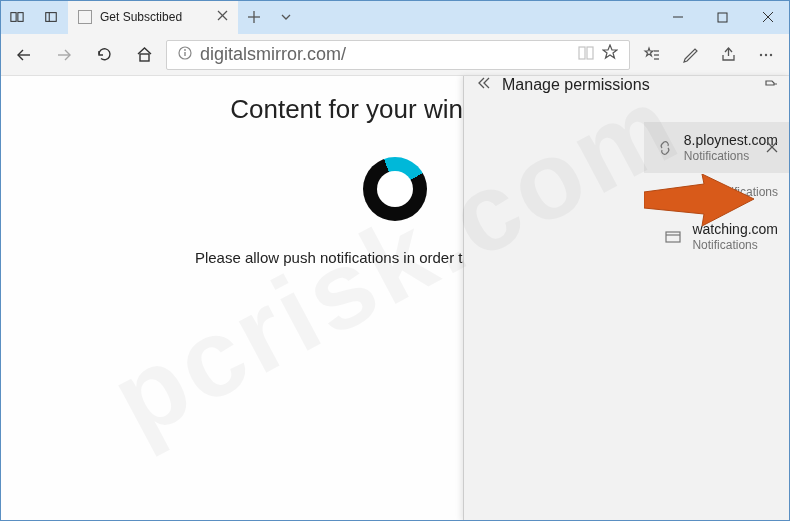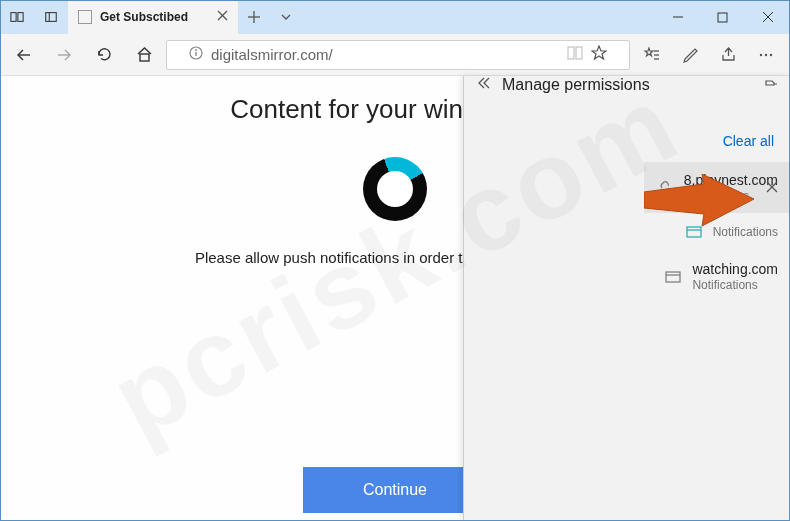--- a/index.html
+++ b/index.html
@@ -1,33 +1,33 @@
 <!DOCTYPE html>
 <html><head>
 <meta charset="utf-8">
 <style>
   * { margin: 0; padding: 0; box-sizing: border-box; font-family: "Segoe UI", Arial, sans-serif; }
   body { width: 790px; height: 521px; background: #fff; position: relative; overflow: hidden; }
 
   
   .titlebar { height: 34px; background: #cfe4f7; display: flex; align-items: stretch; }
-  .titlebar-left { display: flex; font-weight: bold; }
+  .titlebar-left { display: flex; }
   .tb-btn { width: 34px; display: flex; align-items: center; justify-content: center; }
   .tb-btn svg { width: 14px; height: 14px; }
   .tab { background: #f4f4f4; display: flex; align-items: center; padding: 0 10px; gap: 8px; min-width: 170px; font-size: 12px; color: #222; border-top: 0; }
   .tab .favicon { width: 14px; height: 14px; border: 1px solid #999; }
   .tab .close { margin-left: auto; }
   .tab-plus, .tab-more { width: 32px; display: flex; align-items: center; justify-content: center; color: #555; }
   .titlebar-right { margin-left: auto; display: flex; }
   .win-btn { width: 45px; display: flex; align-items: center; justify-content: center; color: #333; }
 
   
   .toolbar { height: 42px; background: #f4f4f4; display: flex; align-items: center; padding: 0 6px; gap: 4px; border-bottom: 1px solid #e1e1e1; }
   .tool-btn { width: 36px; height: 36px; display: flex; align-items: center; justify-content: center; color: #555; border-radius: 2px; }
-  .addr { flex: 1; height: 30px; background: #fff; border: 1px solid #d0d0d0; border-radius: 2px; display: flex; align-items: center; padding: 0 22px; gap: 8px; font-size: 15px; color: #666; }
+  .addr { flex: 1; height: 30px; background: #fff; border: 1px solid #d0d0d0; border-radius: 2px; display: flex; align-items: center; padding: 0 11px; gap: 8px; font-size: 18px; color: #666; }
   .addr .url { flex: 1; color: #666; }
   .right-tools { display: flex; gap: 2px; }
 
   
   .page { position: relative; height: calc(521px - 34px - 42px); background: #fefefe; }
   .heading { text-align: center; font-size: 26px; font-weight: 400; color: #222; padding-top: 18px; }
   .ring-wrap { display: flex; justify-content: center; margin-top: 32px; }
   .ring { width: 64px; height: 64px; border-radius: 50%; background: conic-gradient(from 90deg, #0a0a0a 0deg 250deg, #00b8d9 250deg 330deg, #0a0a0a 330deg 360deg); position: relative; }
   .ring::after { content: ""; position: absolute; inset: 14px; background: #fff; border-radius: 50%; }
   .subtext { text-align: center; font-size: 15px; color: #222; margin-top: 28px; }
@@ -193,42 +193,36 @@
     </div>
   </div>
 </div>
 
 <div class="page">
   <div class="heading">Content for your windows 10</div>
   <div class="ring-wrap">
     <div class="ring"></div>
   </div>
   <div class="subtext">Please allow push notifications in order to continue watching</div>
-  <div class="continue-wrap">
-    <button class="continue">Continue</button>
-  </div>
 </div>
 
 <div class="panel">
   <div class="panel-head">
     <span>
       <svg width="16" height="14" viewBox="0 0 16 14">
           <polyline points="8,2 3,7 8,12" fill="none" stroke="#555" stroke-width="1.3"></polyline>
           <polyline points="13,2 8,7 13,12" fill="none" stroke="#555" stroke-width="1.3"></polyline>
         </svg>
     </span>
     <span class="panel-title">Manage permissions</span>
     <span>
       <svg width="15" height="15" viewBox="0 0 15 15">
           <path d="M3 5 L9 5 L11 7 L11 9 L9 9 L3 9 Z M11 8 L14 8" fill="none" stroke="#555" stroke-width="1.2"></path>
         </svg>
     </span>
-  </div>
-  <div class="panel-clear">
-    <a href="#">Clear all</a>
   </div>
   <div class="perm-list">
     <div class="perm-item hover">
       <div class="perm-icon">
         <svg width="16" height="16" viewBox="0 0 16 16">
             <path d="M5 8 a3 3 0 0 1 0-4 l2-2 a3 3 0 0 1 4 4 M11 8 a3 3 0 0 1 0 4 l-2 2 a3 3 0 0 1 -4 -4" fill="none" stroke="#777" stroke-width="1.2"></path>
           </svg>
       </div>
       <div class="perm-text">
         <span class="perm-domain">8.ploynest.com</span>

